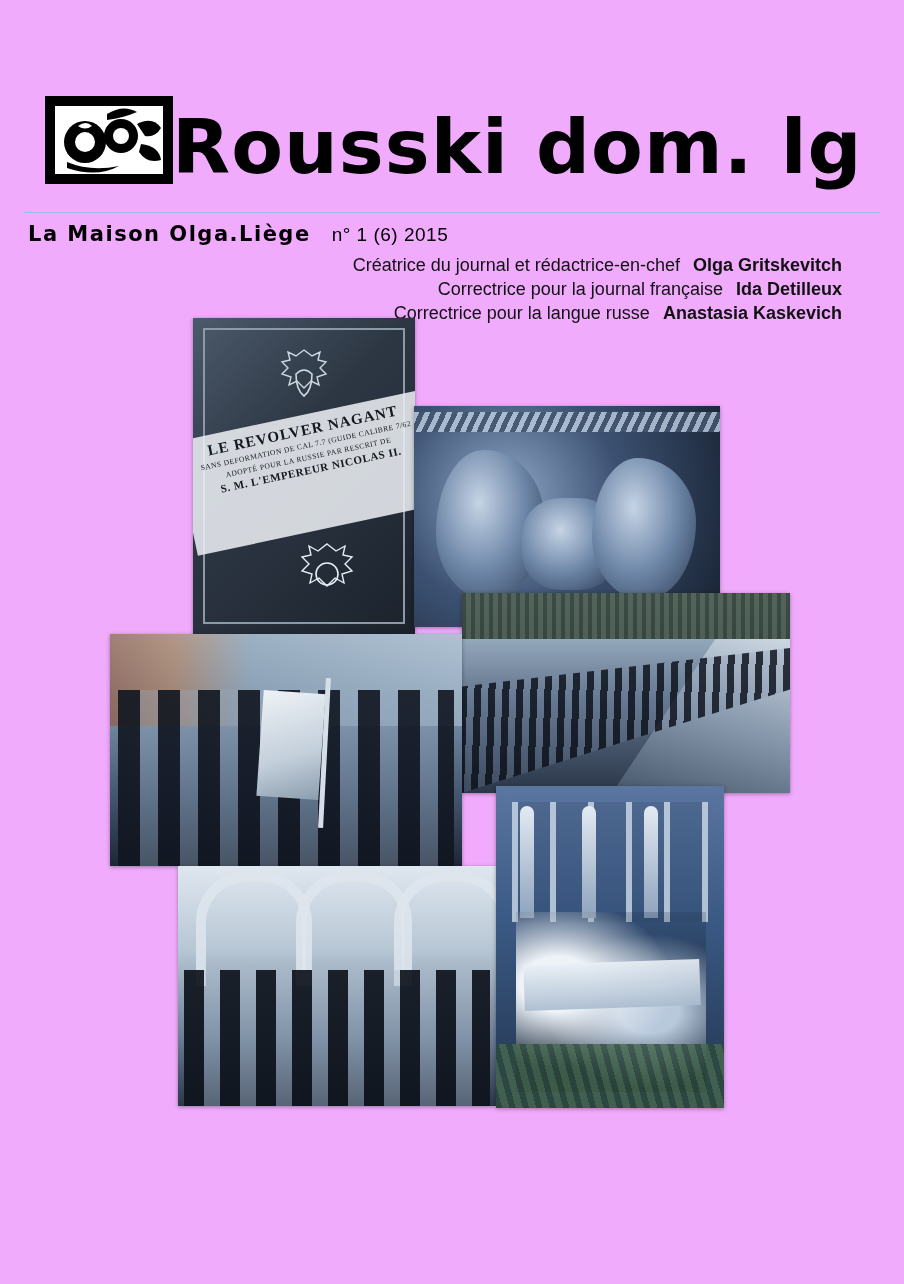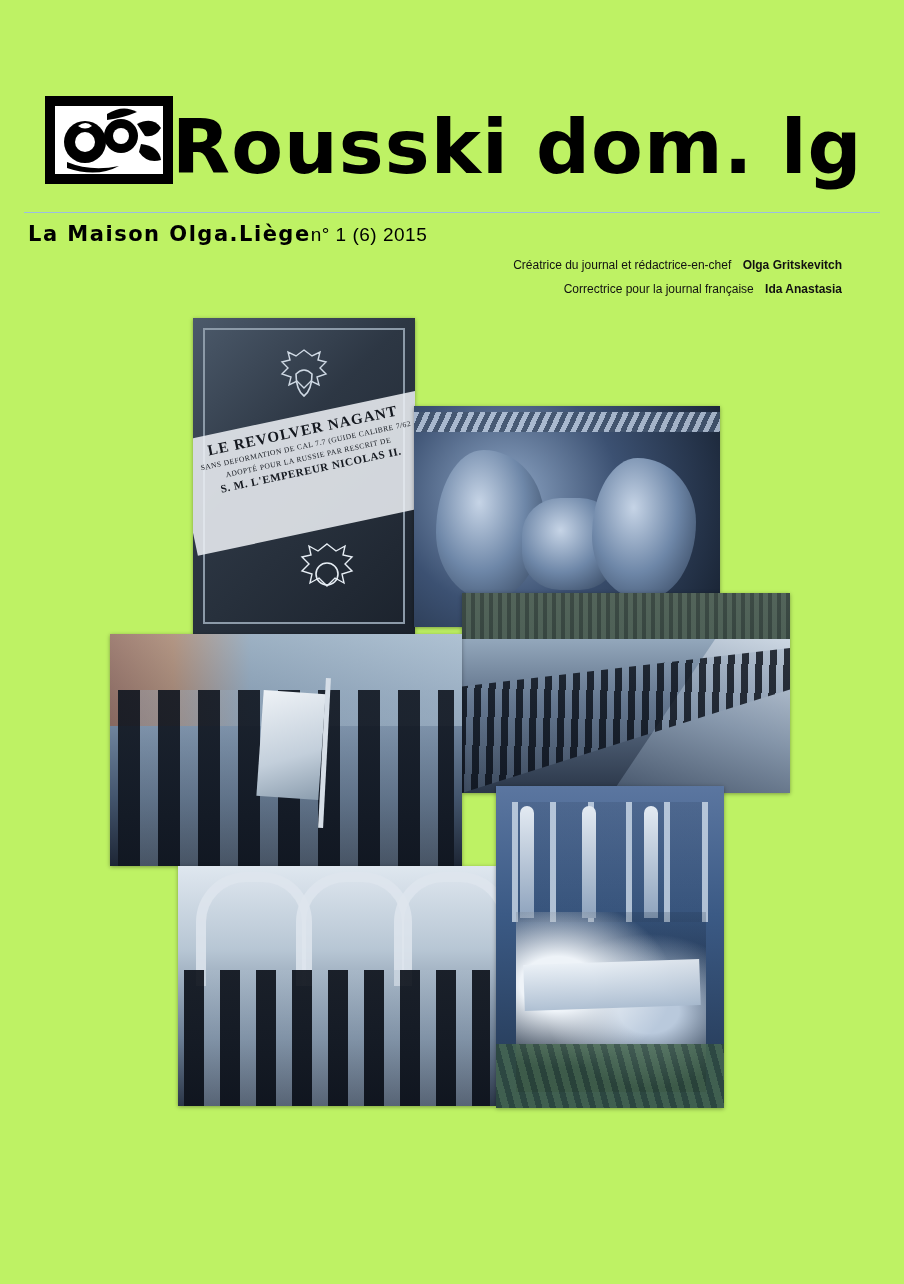--- a/index.html
+++ b/index.html
@@ -11,21 +11,21 @@
     height: 1284px;
     background: #7aaada;
     font-family: "Liberation Sans", sans-serif;
     overflow: hidden;
     position: relative;
   }
   .page {
     position: relative;
     width: 904px;
     height: 1284px;
-    background: #bef264;
+    background: #f0abfc;
   }
 
   
   .masthead {
     position: absolute;
     left: 0;
     top: 0;
     width: 904px;
     height: 215px;
   }
@@ -76,31 +76,31 @@
     font-family: "DejaVu Sans", sans-serif;
     font-weight: bold;
     font-size: 21px;
     letter-spacing: 1.5px;
   }
   .subtitle-issue {
     font-family: "Liberation Sans", sans-serif;
     font-size: 19px;
     font-weight: normal;
     letter-spacing: 0.5px;
-    margin-left: 0;
+    margin-left: 21px;
   }
 
   
   .credits {
     position: absolute;
     right: 62px;
     top: 253px;
     text-align: right;
     color: #111111;
-    font-size: 12px;
+    font-size: 18px;
     line-height: 24px;
   }
   .credit-line {
     white-space: nowrap;
   }
   .credit-role {
     font-weight: normal;
   }
   .credit-name {
     font-weight: bold;
@@ -328,21 +328,25 @@
     <span class="subtitle-main">La  Maison  Olga.Liège</span><span class="subtitle-issue">n° 1 (6) 2015</span>
   </div>
 
   <div class="credits">
     <div class="credit-line">
       <span class="credit-role">Créatrice du journal et rédactrice-en-chef</span>
       <span class="credit-name">Olga Gritskevitch</span>
     </div>
     <div class="credit-line">
       <span class="credit-role">Correctrice pour la journal française</span>
-      <span class="credit-name">Ida Anastasia</span>
+      <span class="credit-name">Ida Detilleux</span>
+    </div>
+    <div class="credit-line">
+      <span class="credit-role">Correctrice pour la langue russe</span>
+      <span class="credit-name">Anastasia Kaskevich</span>
     </div>
   </div>
 
   <div class="collage">
 
     <div class="photo p1">
       <div class="p1-bg"></div>
       <div class="p1-frame"></div>
 
       <div class="crest top">

